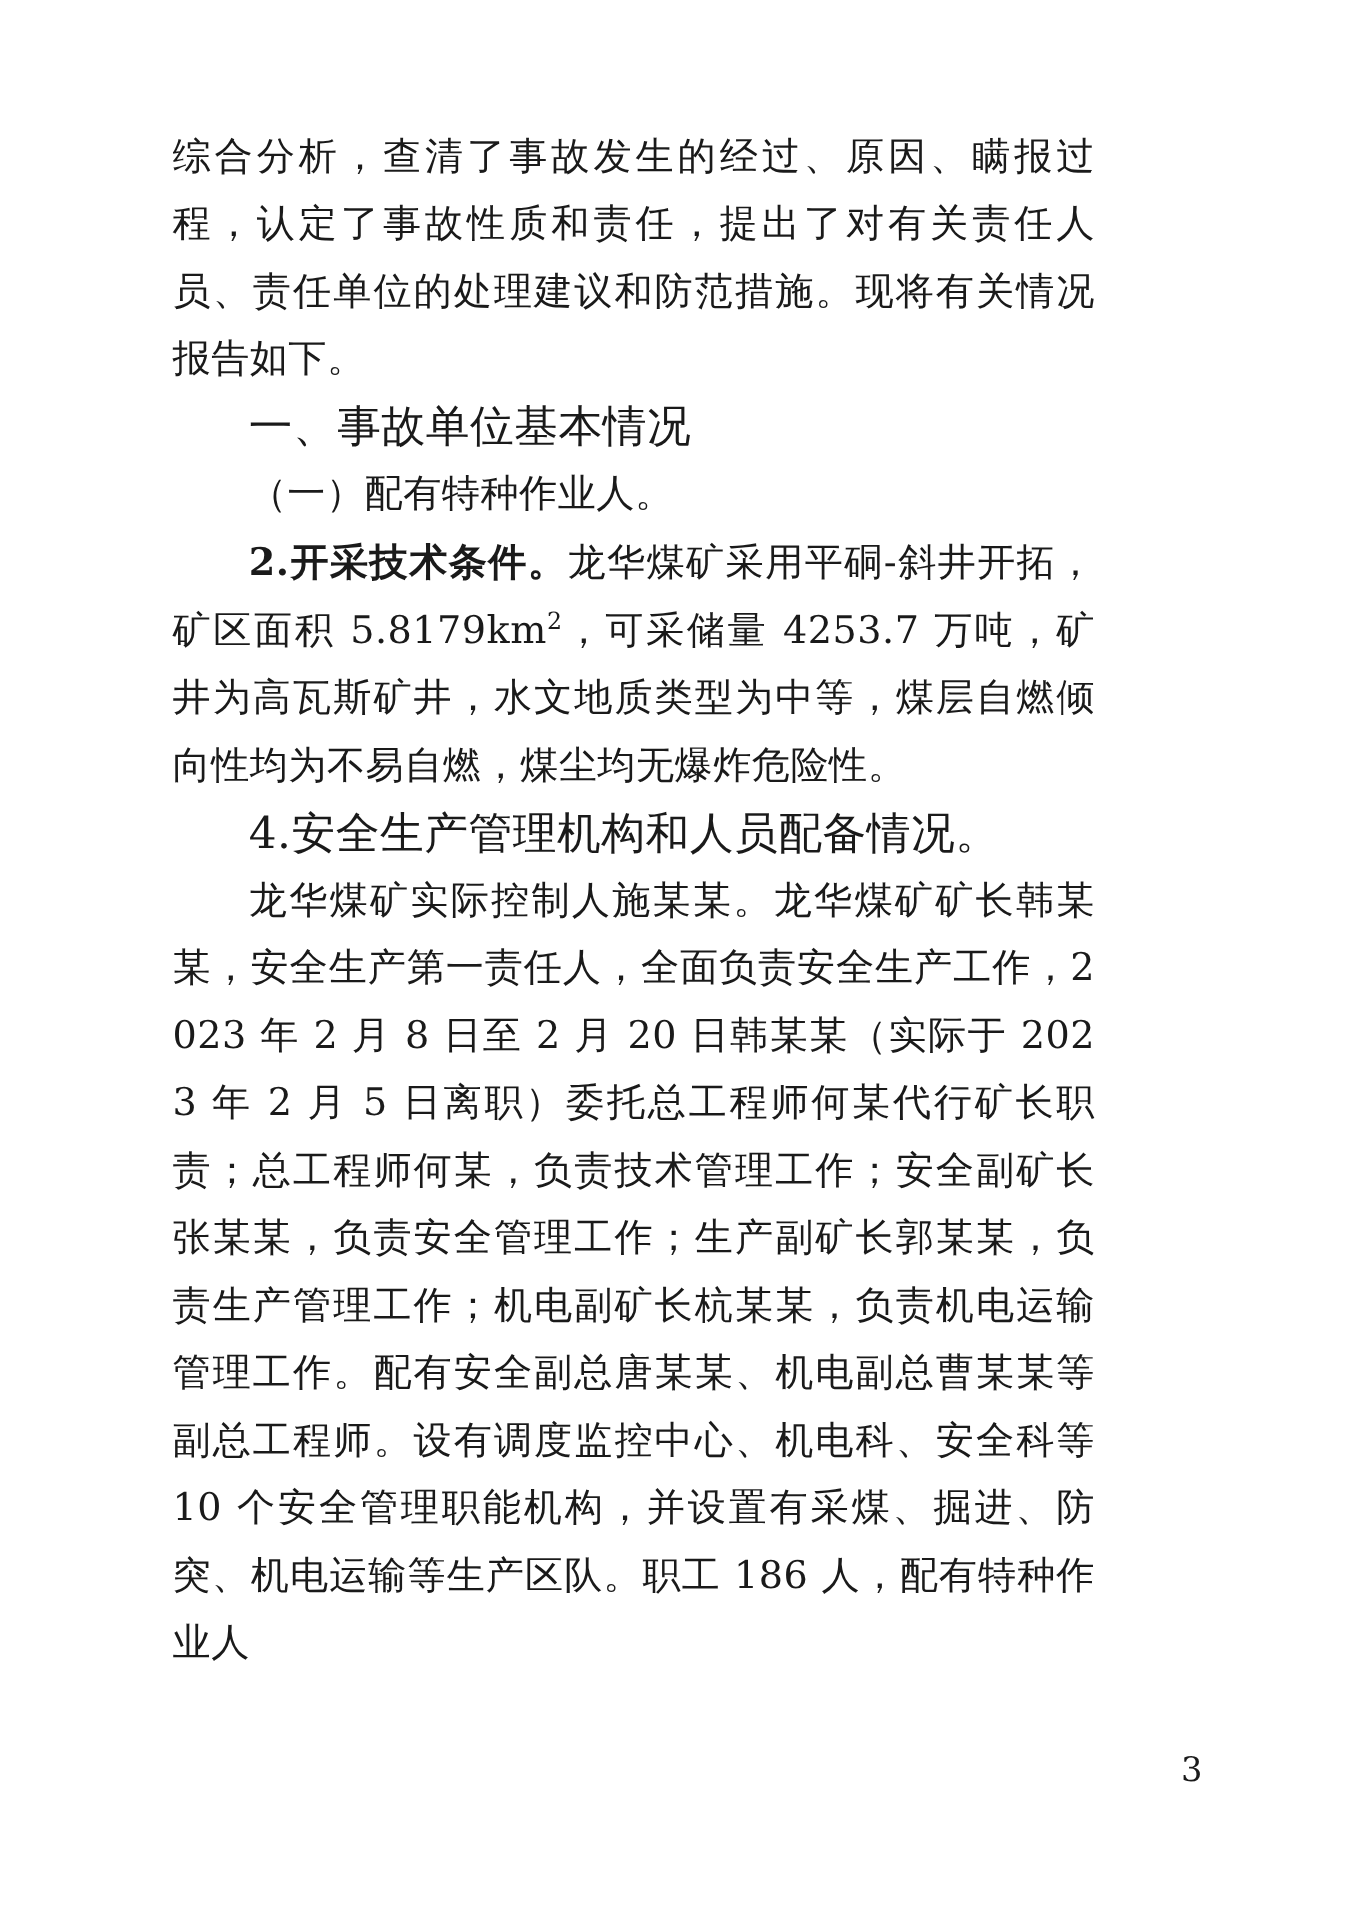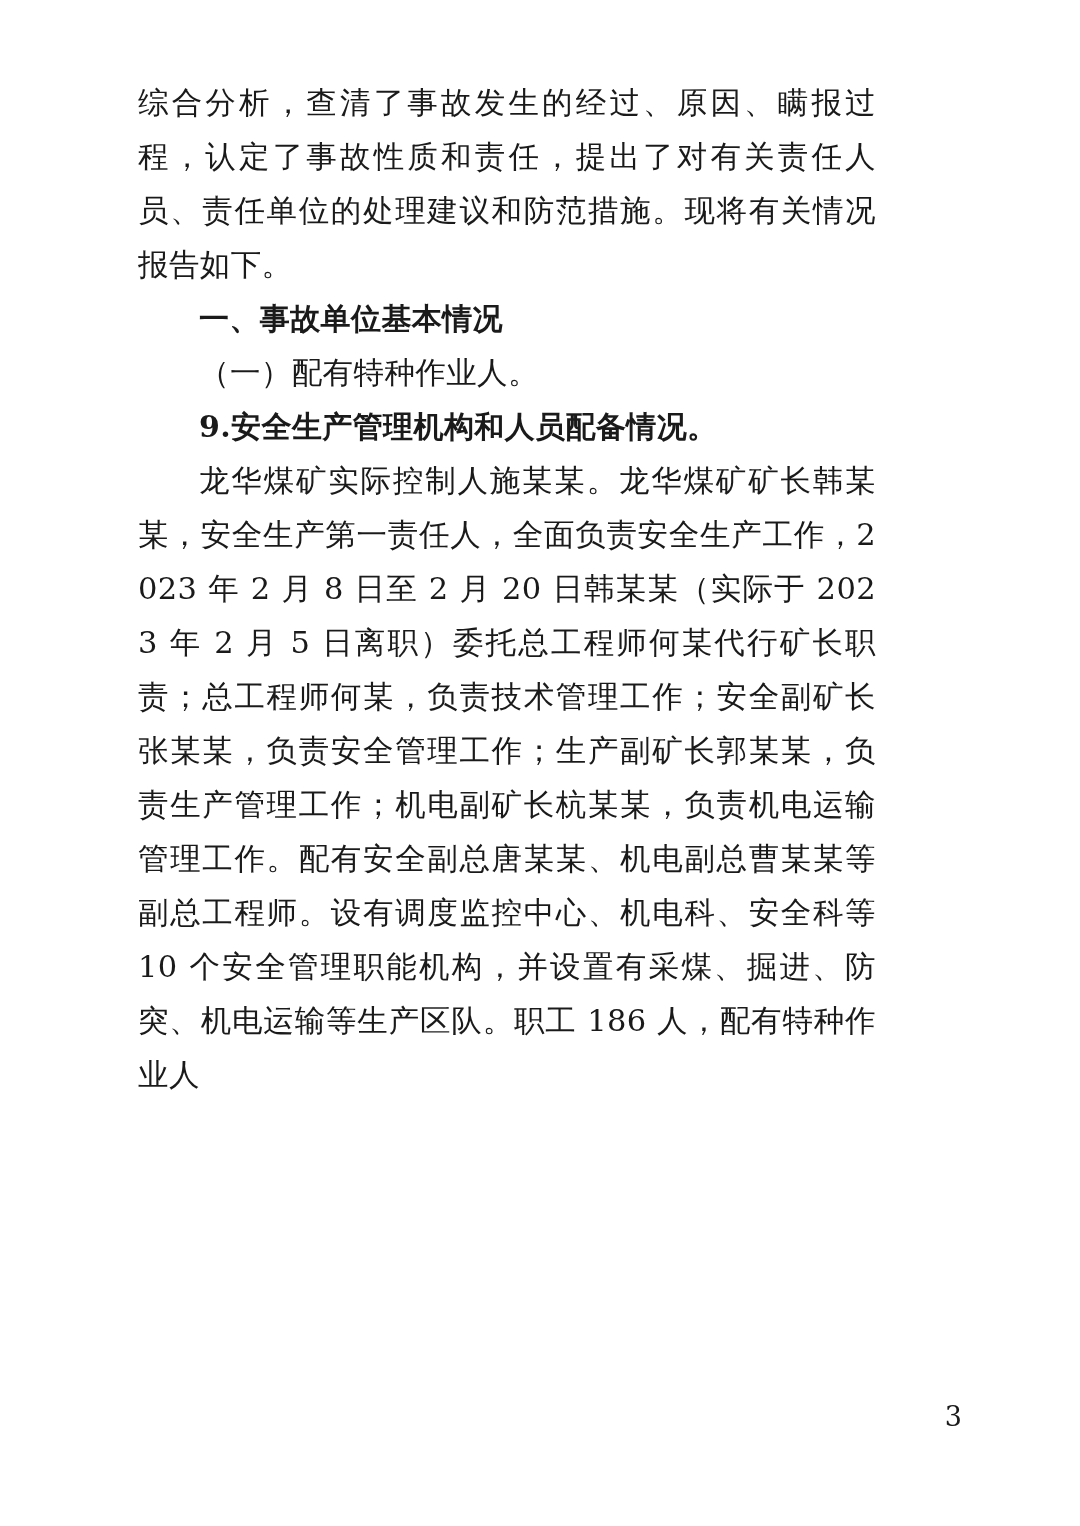--- a/index.html
+++ b/index.html
@@ -14,38 +14,38 @@
     font-family: "DejaVu Serif", "Liberation Serif", serif;
     color: #1a1a1a;
     overflow: hidden;
   }
   .page {
     position: absolute;
     left: 0; top: 0;
     width: 1004px;
     height: 1526px;
     box-sizing: border-box;
-    padding: 76px 128px 0 138px;
+    padding: 99px 128px 0 138px;
   }
   .para {
     font-size: 30.5px;
     line-height: 54px;
     letter-spacing: 0.4px;
     text-align: justify;
     text-justify: inter-ideograph;
     margin: 0 0 0 0;
     word-break: break-all;
   }
   .indent {
     text-indent: 61px;
   }
   .heading {
-    font-size: 30px;
+    font-size: 35px;
     line-height: 54px;
-    font-weight: bold;
+    font-weight: normal;
     letter-spacing: 0.4px;
     text-indent: 61px;
     margin: 0;
   }
   .sub-head {
     font-weight: bold;
   }
   sup {
     font-size: 0.62em;
     vertical-align: super;
@@ -66,20 +66,21 @@
 
 <div class="page">
 
   <p class="para">综合分析，查清了事故发生的经过、原因、瞒报过程，认定了事故性质和责任，提出了对有关责任人员、责任单位的处理建议和防范措施。现将有关情况报告如下。</p>
 
   <p class="heading">一、事故单位基本情况</p>
 
   <p class="para indent">（一）配有特种作业人。</p>
 
 
+  <p class="para indent"><span class="sub-head">2.开采技术条件。</span><span>龙华煤矿采用平硐-斜井开拓，矿区面积 5.8179km</span><sup>2</sup><span>，可采储量 4253.7 万吨，矿井为高瓦斯矿井，水文地质类型为中等，煤层自燃倾向性均为不易自燃，煤尘均无爆炸危险性。</span></p>
 
-  <p class="heading">9.安全生产管理机构和人员配备情况。</p>
+  <p class="heading">4.安全生产管理机构和人员配备情况。</p>
 
   <p class="para indent">龙华煤矿实际控制人施某某。龙华煤矿矿长韩某某，安全生产第一责任人，全面负责安全生产工作，2023 年 2 月 8 日至 2 月 20 日韩某某（实际于 2023 年 2 月 5 日离职）委托总工程师何某代行矿长职责；总工程师何某，负责技术管理工作；安全副矿长张某某，负责安全管理工作；生产副矿长郭某某，负责生产管理工作；机电副矿长杭某某，负责机电运输管理工作。配有安全副总唐某某、机电副总曹某某等副总工程师。设有调度监控中心、机电科、安全科等 10 个安全管理职能机构，并设置有采煤、掘进、防突、机电运输等生产区队。职工 186 人，配有特种作业人</p>
 
 </div>
 
 <div class="page-number">3</div>
 
 </body></html>

